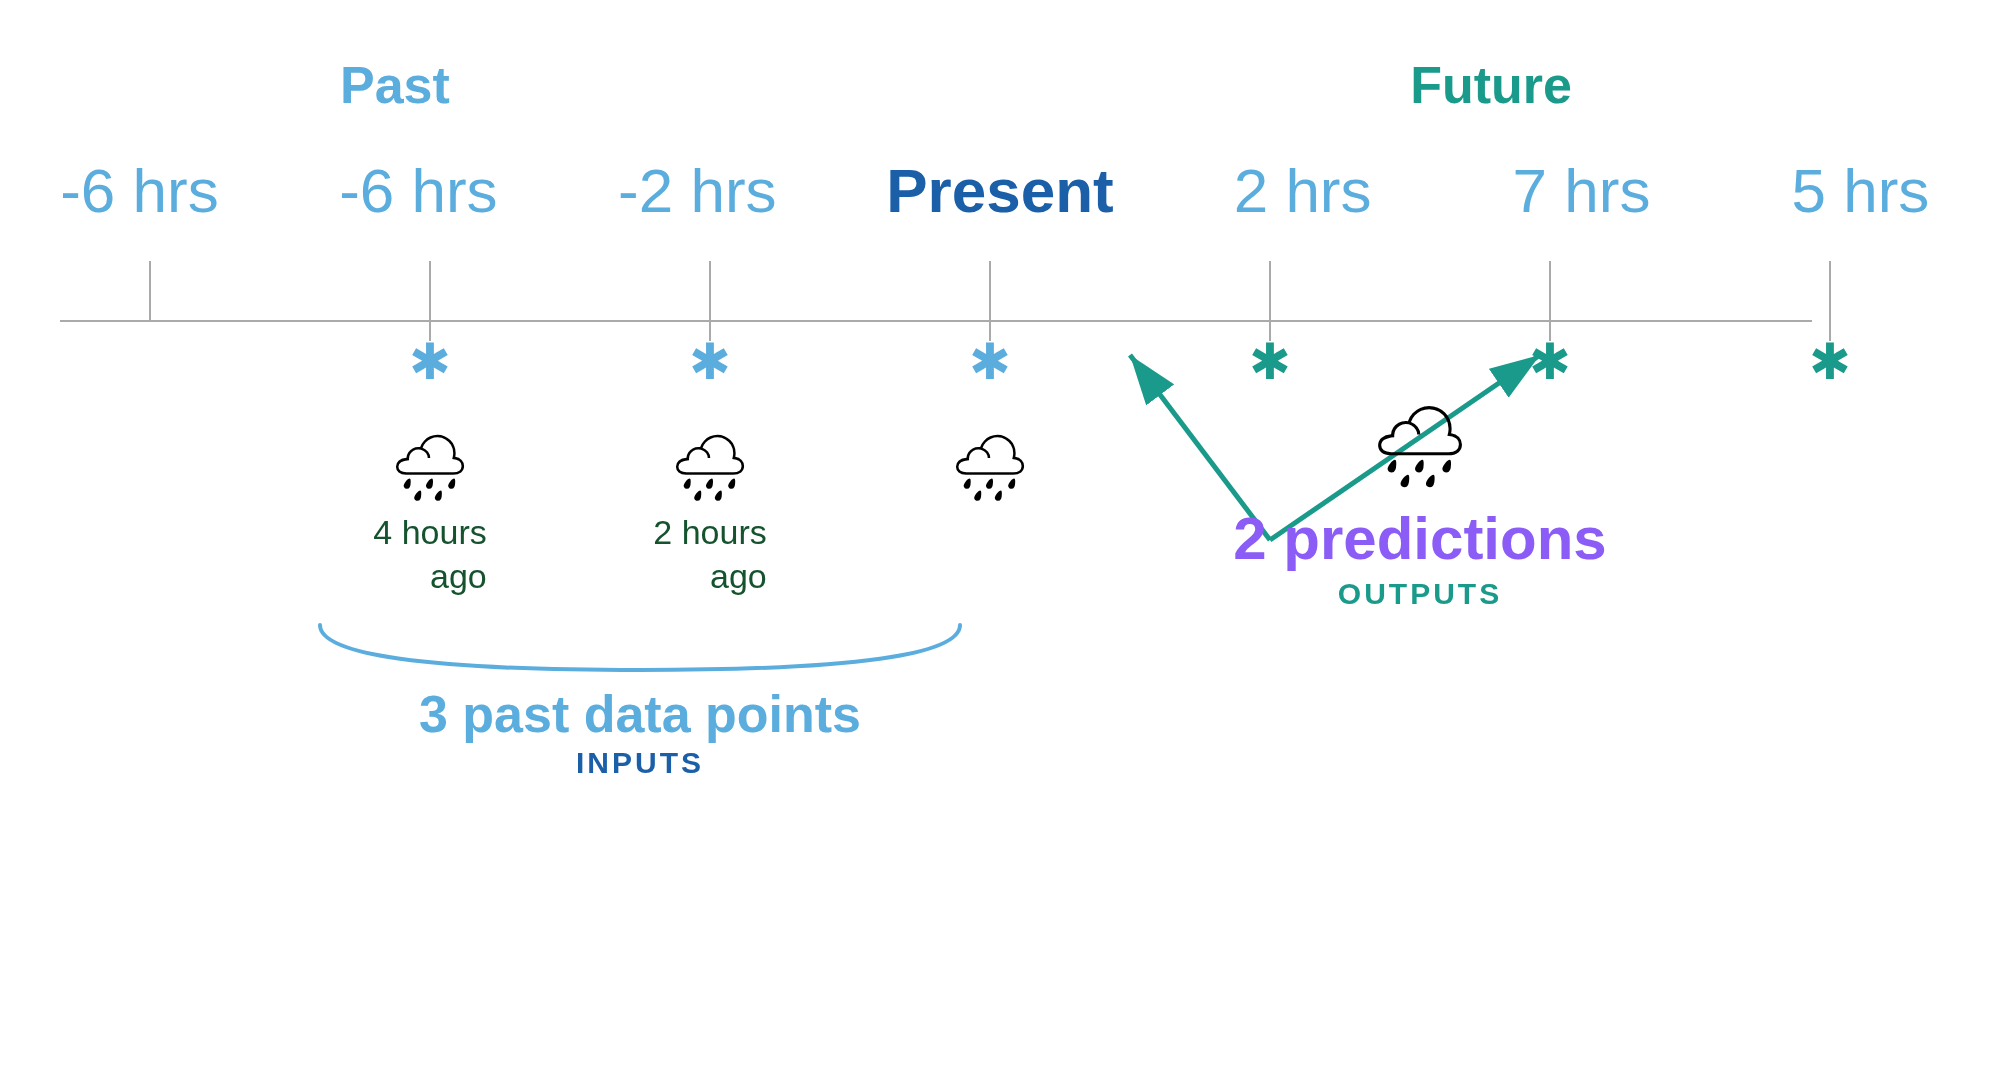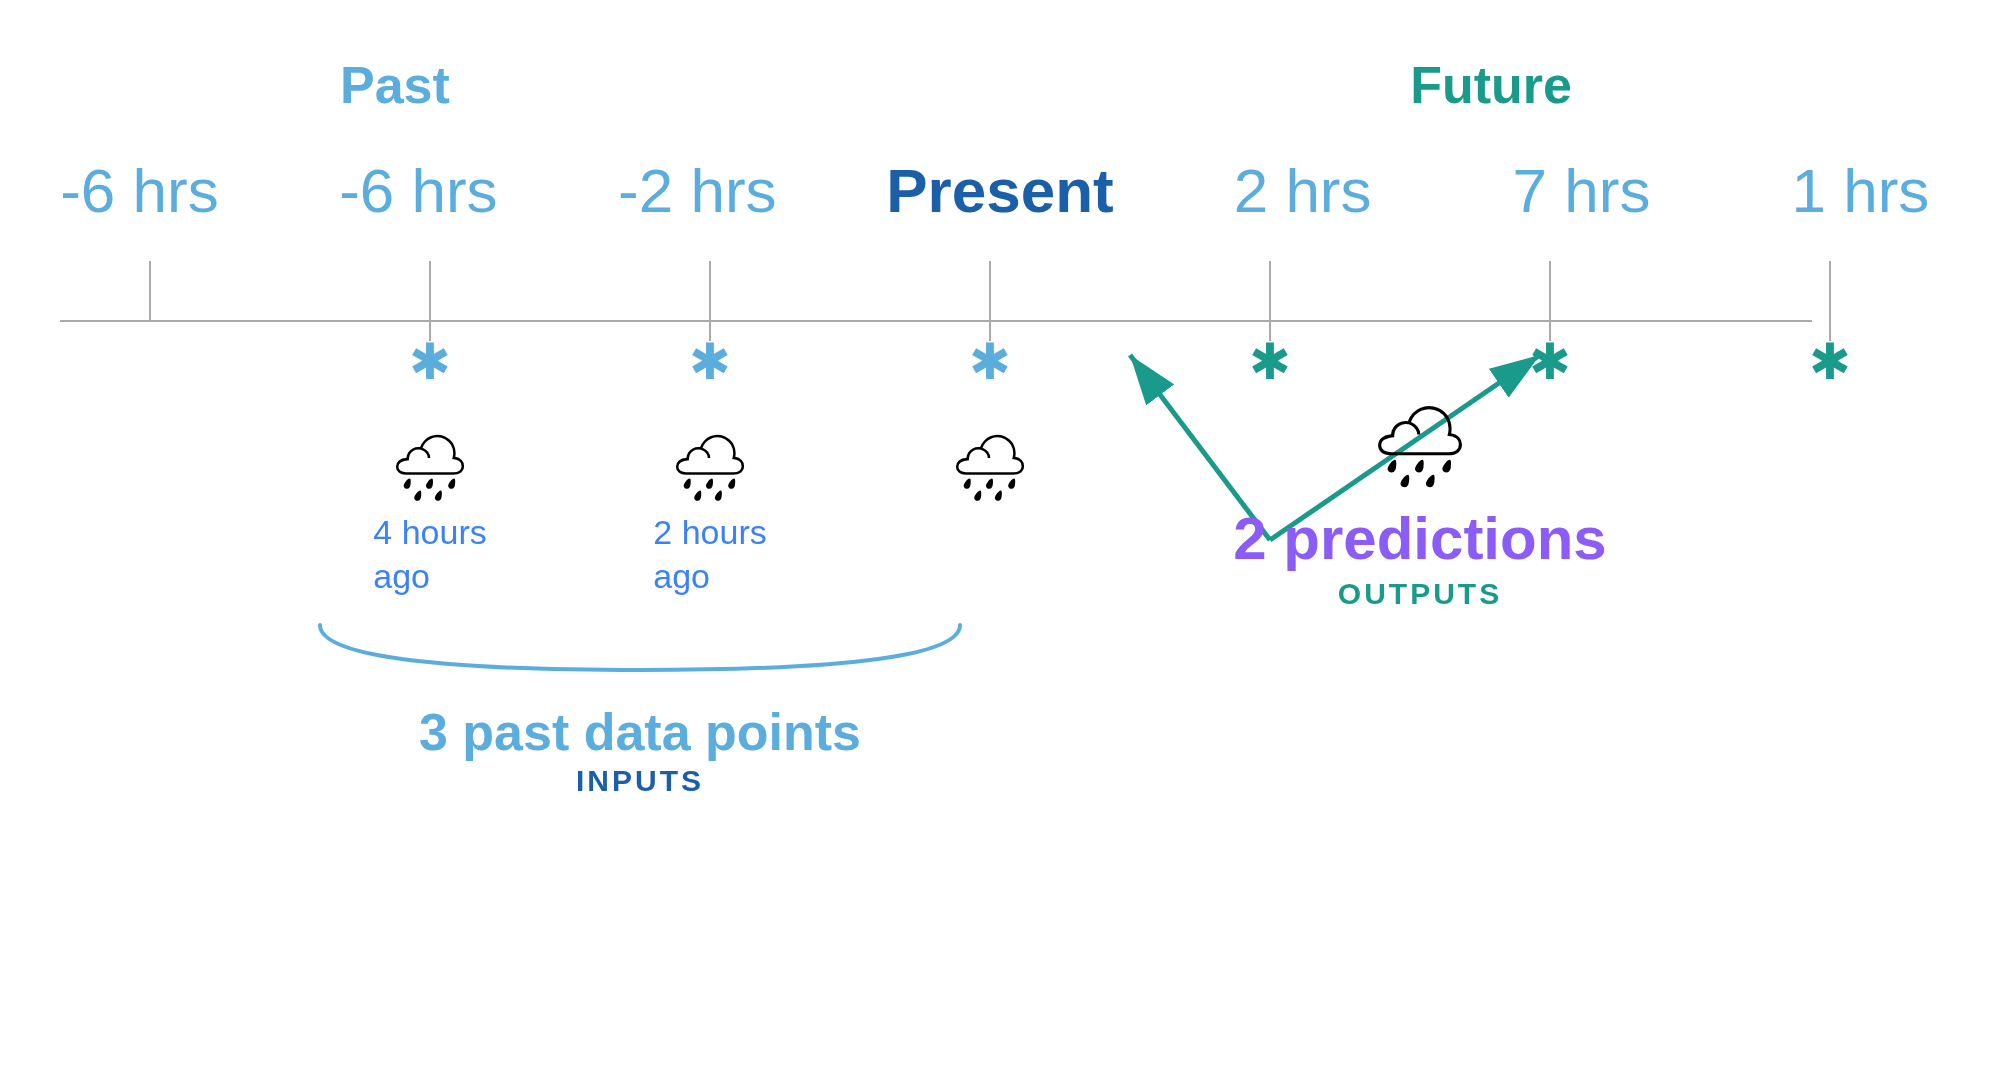--- a/index.html
+++ b/index.html
@@ -102,23 +102,23 @@
     .cloud-icon {
       position: absolute;
       font-size: 65px;
       transform: translateX(-50%);
       top: 430px;
     }
 
     
     .data-label {
       position: absolute;
-      text-align: left;
+      text-align: right;
       font-size: 34px;
-      color: #3b82f6;
+      color: #14532d;
       transform: translateX(-50%);
       top: 510px;
       line-height: 1.3;
     }
 
     
     .bracket-label {
       position: absolute;
       top: 620px;
       left: 300px;
@@ -129,21 +129,21 @@
     .bracket-svg {
       width: 680px;
       height: 60px;
     }
 
     .bracket-text-main {
       font-size: 52px;
       color: #5badde;
       font-weight: 600;
       text-align: center;
-      margin-top: 18px;
+      margin-top: 0;
     }
 
     .bracket-text-sub {
       font-size: 30px;
       color: #1a5fa8;
       font-weight: 700;
       letter-spacing: 3px;
       text-align: center;
       margin-top: 2px;
     }
@@ -197,21 +197,21 @@
 
   <div class="timeline-line"></div>
 
   <div class="time-labels">
     <div class="time-label">-6 hrs</div>
     <div class="time-label">-6 hrs</div>
     <div class="time-label">-2 hrs</div>
     <div class="time-label present">Present</div>
     <div class="time-label">2 hrs</div>
     <div class="time-label">7 hrs</div>
-    <div class="time-label">1 hrs</div>
+    <div class="time-label">5 hrs</div>
   </div>
 
   <div class="vert-line" style="left:150px; top:261px; height:60px;"></div>
 
   <div class="vert-line" style="left:430px; top:261px; height:80px;"></div>
 
   <div class="vert-line" style="left:710px; top:261px; height:80px;"></div>
 
   <div class="vert-line" style="left:990px; top:261px; height:80px;"></div>
 

